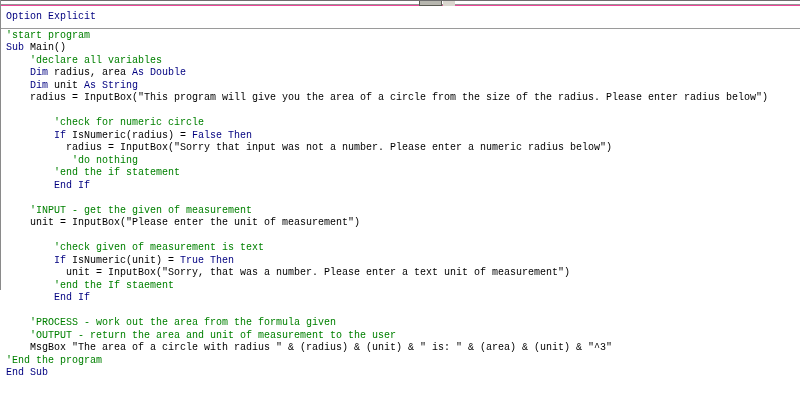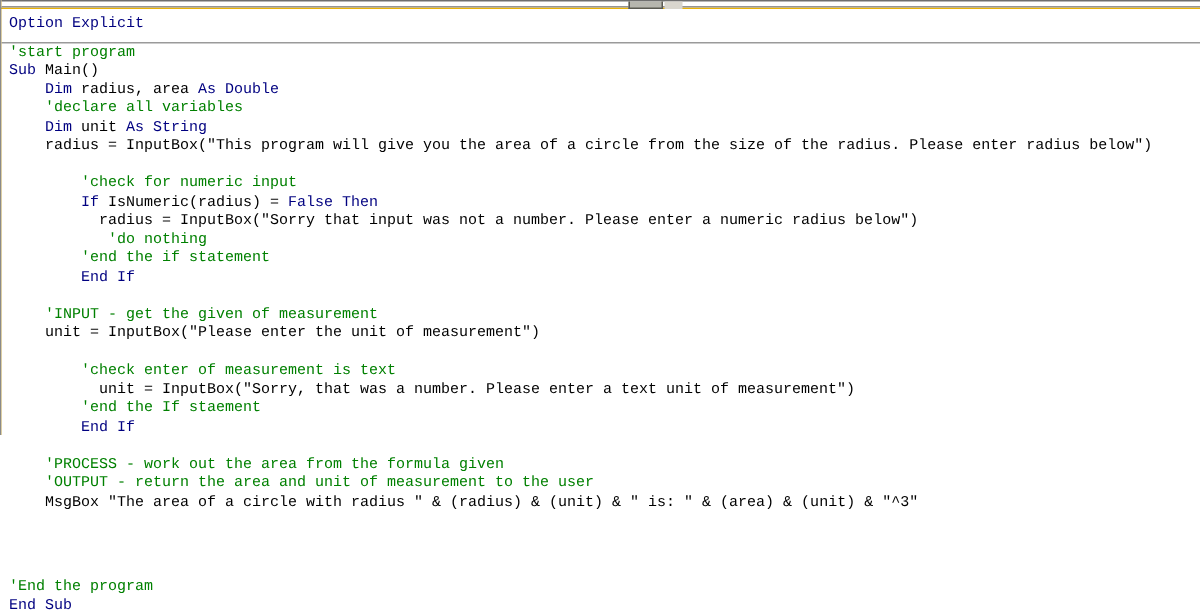--- a/index.html
+++ b/index.html
@@ -1,17 +1,17 @@
 <!DOCTYPE html>
 <html style="--kw: #000080; --cm: #008000; --tx: #000000;"><head>
 <meta charset="utf-8">
 <style>
   html,body{margin:0;padding:0;background:#ffffff;}
   body{width:800px;height:410px;overflow:hidden;}
-  .editor{position:relative;width:800px;height:290px;background:#eab308;
+  .editor{position:relative;width:800px;height:290px;background:#ec4899;
           border-left:1px solid #8a8a8a;box-sizing:border-box;}
   .top-strip{position:absolute;top:0;left:0;right:0;height:5px;background:#ffffff;
              border-top:1px solid #6e6e6e;border-bottom:1px solid #949494;box-sizing:border-box;}
   .split-handle{position:absolute;left:418px;top:0;width:23px;height:5px;
                 background:#b6b6ae;border:1px solid #5a5a52;border-top:none;box-sizing:border-box;}
   .split-thumb{position:absolute;left:442px;top:0;width:12px;height:5px;background:#d9d6ce;}
   .code-area{position:absolute;top:6px;left:0;right:0;bottom:0;background:#fff;
              padding:5px 0 0 5px;
              font-family:"Liberation Mono","DejaVu Sans Mono",monospace;
              font-size:10px;color:#000;cursor:text;}
@@ -27,39 +27,40 @@
 <div class="editor">
   <div class="top-strip">
     <div class="split-handle"></div>
     <div class="split-thumb"></div>
   </div>
   <div class="code-area" id="code">
       <div class="line" style="padding-left: 0ch;"><span class="t-kw">Option Explicit</span></div>
       <div class="proc-separator" style="border-bottom-color: rgb(154, 154, 154);"></div>
       <div class="line" style="padding-left: 0ch;"><span class="t-cm">'start program</span></div>
       <div class="line" style="padding-left: 0ch;"><span class="t-kw">Sub </span><span class="t-tx">Main()</span></div>
+      <div class="line" style="padding-left: 4ch;"><span class="t-cm">'declare all variables</span></div>
       <div class="line" style="padding-left: 4ch;"><span class="t-kw">Dim </span><span class="t-tx">radius, area </span><span class="t-kw">As Double</span></div>
-      <div class="line" style="padding-left: 4ch;"><span class="t-cm">'declare all variables</span></div>
       <div class="line" style="padding-left: 4ch;"><span class="t-kw">Dim </span><span class="t-tx">unit </span><span class="t-kw">As String</span></div>
       <div class="line" style="padding-left: 4ch;"><span class="t-tx">radius = InputBox("This program will give you the area of a circle from the size of the radius. Please enter radius below")</span></div>
       <div class="line" style="padding-left: 0ch;">&nbsp;</div>
-      <div class="line" style="padding-left: 8ch;"><span class="t-cm">'check for numeric input</span></div>
+      <div class="line" style="padding-left: 8ch;"><span class="t-cm">'check for numeric circle</span></div>
       <div class="line" style="padding-left: 8ch;"><span class="t-kw">If </span><span class="t-tx">IsNumeric(radius) = </span><span class="t-kw">False Then</span></div>
       <div class="line" style="padding-left: 10ch;"><span class="t-tx">radius = InputBox("Sorry that input was not a number. Please enter a numeric radius below")</span></div>
       <div class="line" style="padding-left: 11ch;"><span class="t-cm">'do nothing</span></div>
       <div class="line" style="padding-left: 8ch;"><span class="t-cm">'end the if statement</span></div>
       <div class="line" style="padding-left: 8ch;"><span class="t-kw">End If</span></div>
       <div class="line" style="padding-left: 0ch;">&nbsp;</div>
       <div class="line" style="padding-left: 4ch;"><span class="t-cm">'INPUT - get the given of measurement</span></div>
       <div class="line" style="padding-left: 4ch;"><span class="t-tx">unit = InputBox("Please enter the unit of measurement")</span></div>
       <div class="line" style="padding-left: 0ch;">&nbsp;</div>
-      <div class="line" style="padding-left: 8ch;"><span class="t-cm">'check enter of measurement is text</span></div>
+      <div class="line" style="padding-left: 8ch;"><span class="t-cm">'check given of measurement is text</span></div>
+      <div class="line" style="padding-left: 8ch;"><span class="t-kw">If </span><span class="t-tx">IsNumeric(unit) = </span><span class="t-kw">True Then</span></div>
       <div class="line" style="padding-left: 10ch;"><span class="t-tx">unit = InputBox("Sorry, that was a number. Please enter a text unit of measurement")</span></div>
       <div class="line" style="padding-left: 8ch;"><span class="t-cm">'end the If staement</span></div>
       <div class="line" style="padding-left: 8ch;"><span class="t-kw">End If</span></div>
       <div class="line" style="padding-left: 0ch;">&nbsp;</div>
       <div class="line" style="padding-left: 4ch;"><span class="t-cm">'PROCESS - work out the area from the formula given</span></div>
       <div class="line" style="padding-left: 4ch;"><span class="t-cm">'OUTPUT - return the area and unit of measurement to the user</span></div>
       <div class="line" style="padding-left: 4ch;"><span class="t-tx">MsgBox "The area of a circle with radius " &amp; (radius) &amp; (unit) &amp; " is: " &amp; (area) &amp; (unit) &amp; "^3"</span></div>
-      <div class="line" style="padding-left: 0ch; margin-top: 44px;"><span class="t-cm">'End the program</span></div>
+      <div class="line" style="padding-left: 0ch;"><span class="t-cm">'End the program</span></div>
       <div class="line" style="padding-left: 0ch;"><span class="t-kw">End Sub</span></div>
     </div>
 </div>
 
 </body></html>

